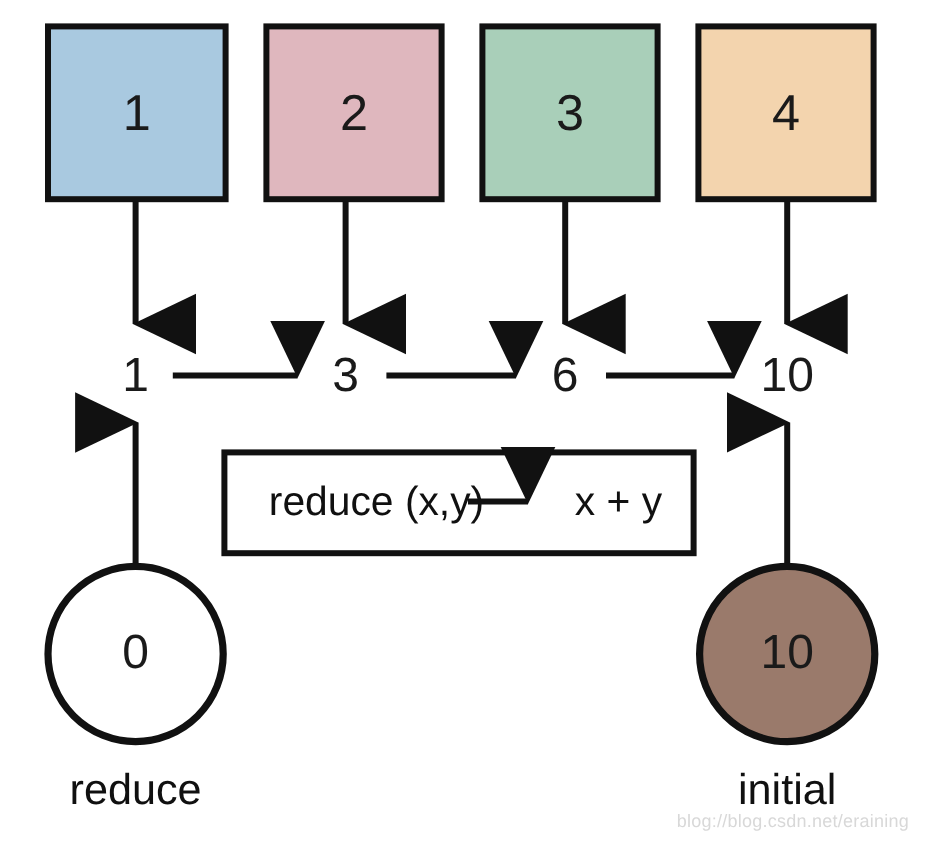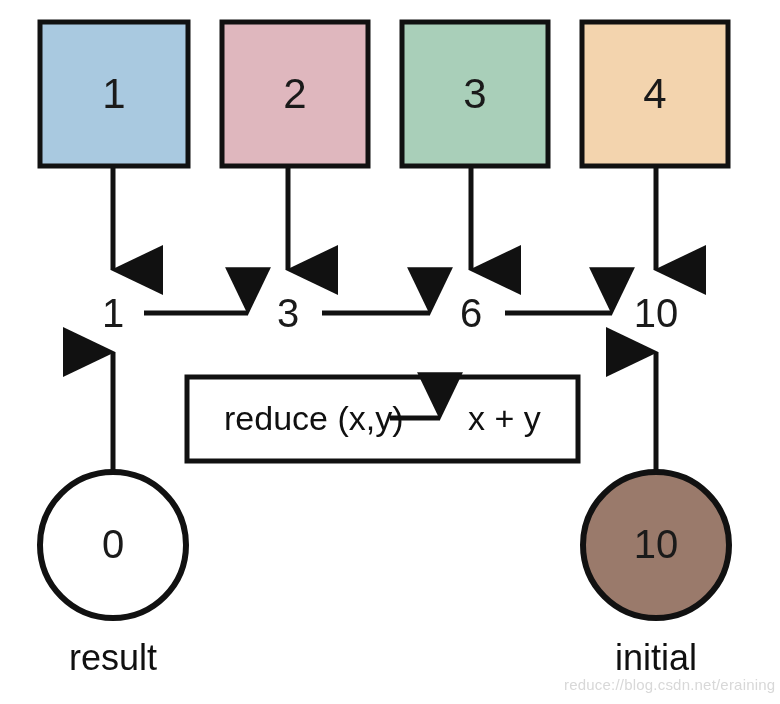--- a/index.html
+++ b/index.html
@@ -118,23 +118,23 @@
   <div class="box-num" style="left:222px; top:73px; width:146px;">2</div>
   <div class="box-num" style="left:402px; top:73px; width:146px;">3</div>
   <div class="box-num" style="left:582px; top:73px; width:146px;">4</div>
 
   <div class="acc-num" style="left:63px; top:293px; width:100px;">1</div>
   <div class="acc-num" style="left:238px; top:293px; width:100px;">3</div>
   <div class="acc-num" style="left:421px; top:293px; width:100px;">6</div>
   <div class="acc-num" style="left:606px; top:293px; width:100px;">10</div>
 
   <div class="reduce-text" style="left:205px; top:401px;margin-left:19px;">reduce (x,y)</div>
-  <div class="reduce-text" style="left:468px; top:401px;">x + y</div>
+  <div class="reduce-text" style="left:479px; top:401px;">x + y</div>
 
   <div class="circle-num" style="left:63px; top:524px; width:100px;">0</div>
   <div class="circle-num" style="left:606px; top:524px; width:100px;">10</div>
 
-  <div class="circle-label" style="left:13px; top:640px; width:200px;">result</div>
+  <div class="circle-label" style="left:13px; top:640px; width:200px;">reduce</div>
   <div class="circle-label" style="left:556px; top:640px; width:200px;">initial</div>
 
-  <div class="watermark" style="left:564px; top:676px;">reduce://blog.csdn.net/eraining</div>
+  <div class="watermark" style="left:564px; top:676px;">blog://blog.csdn.net/eraining</div>
 
 </div>
 
 </body></html>

